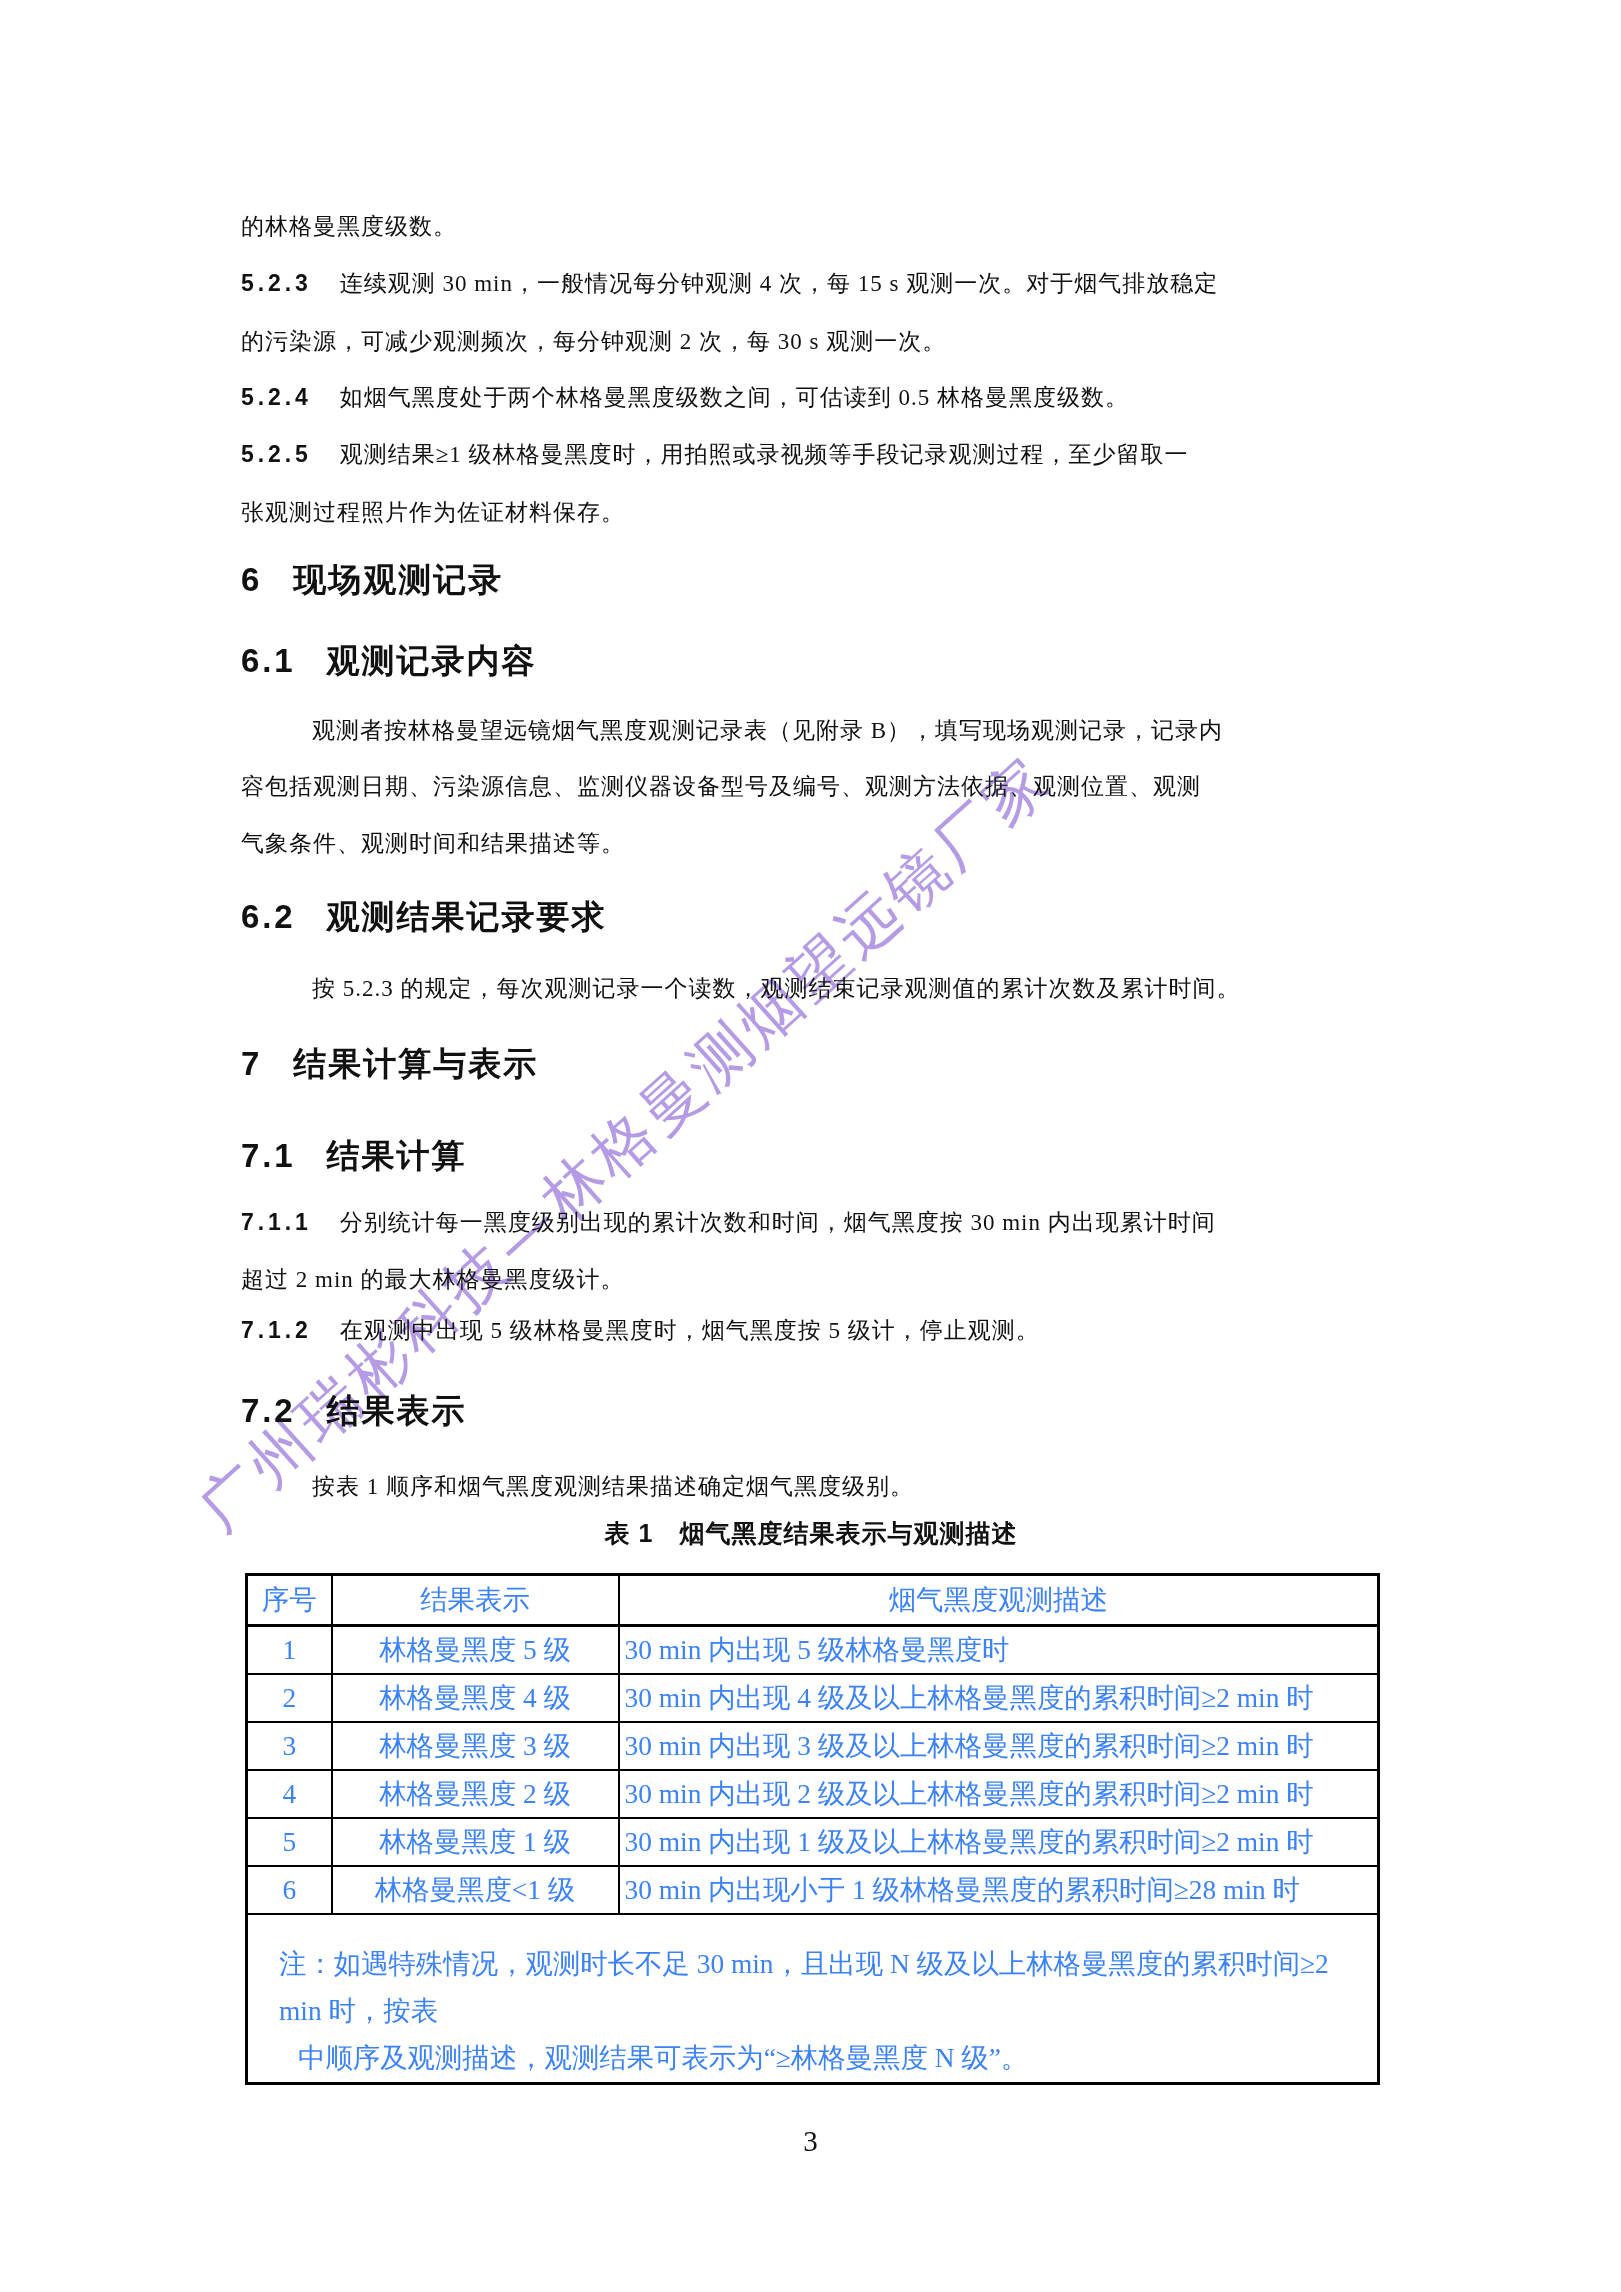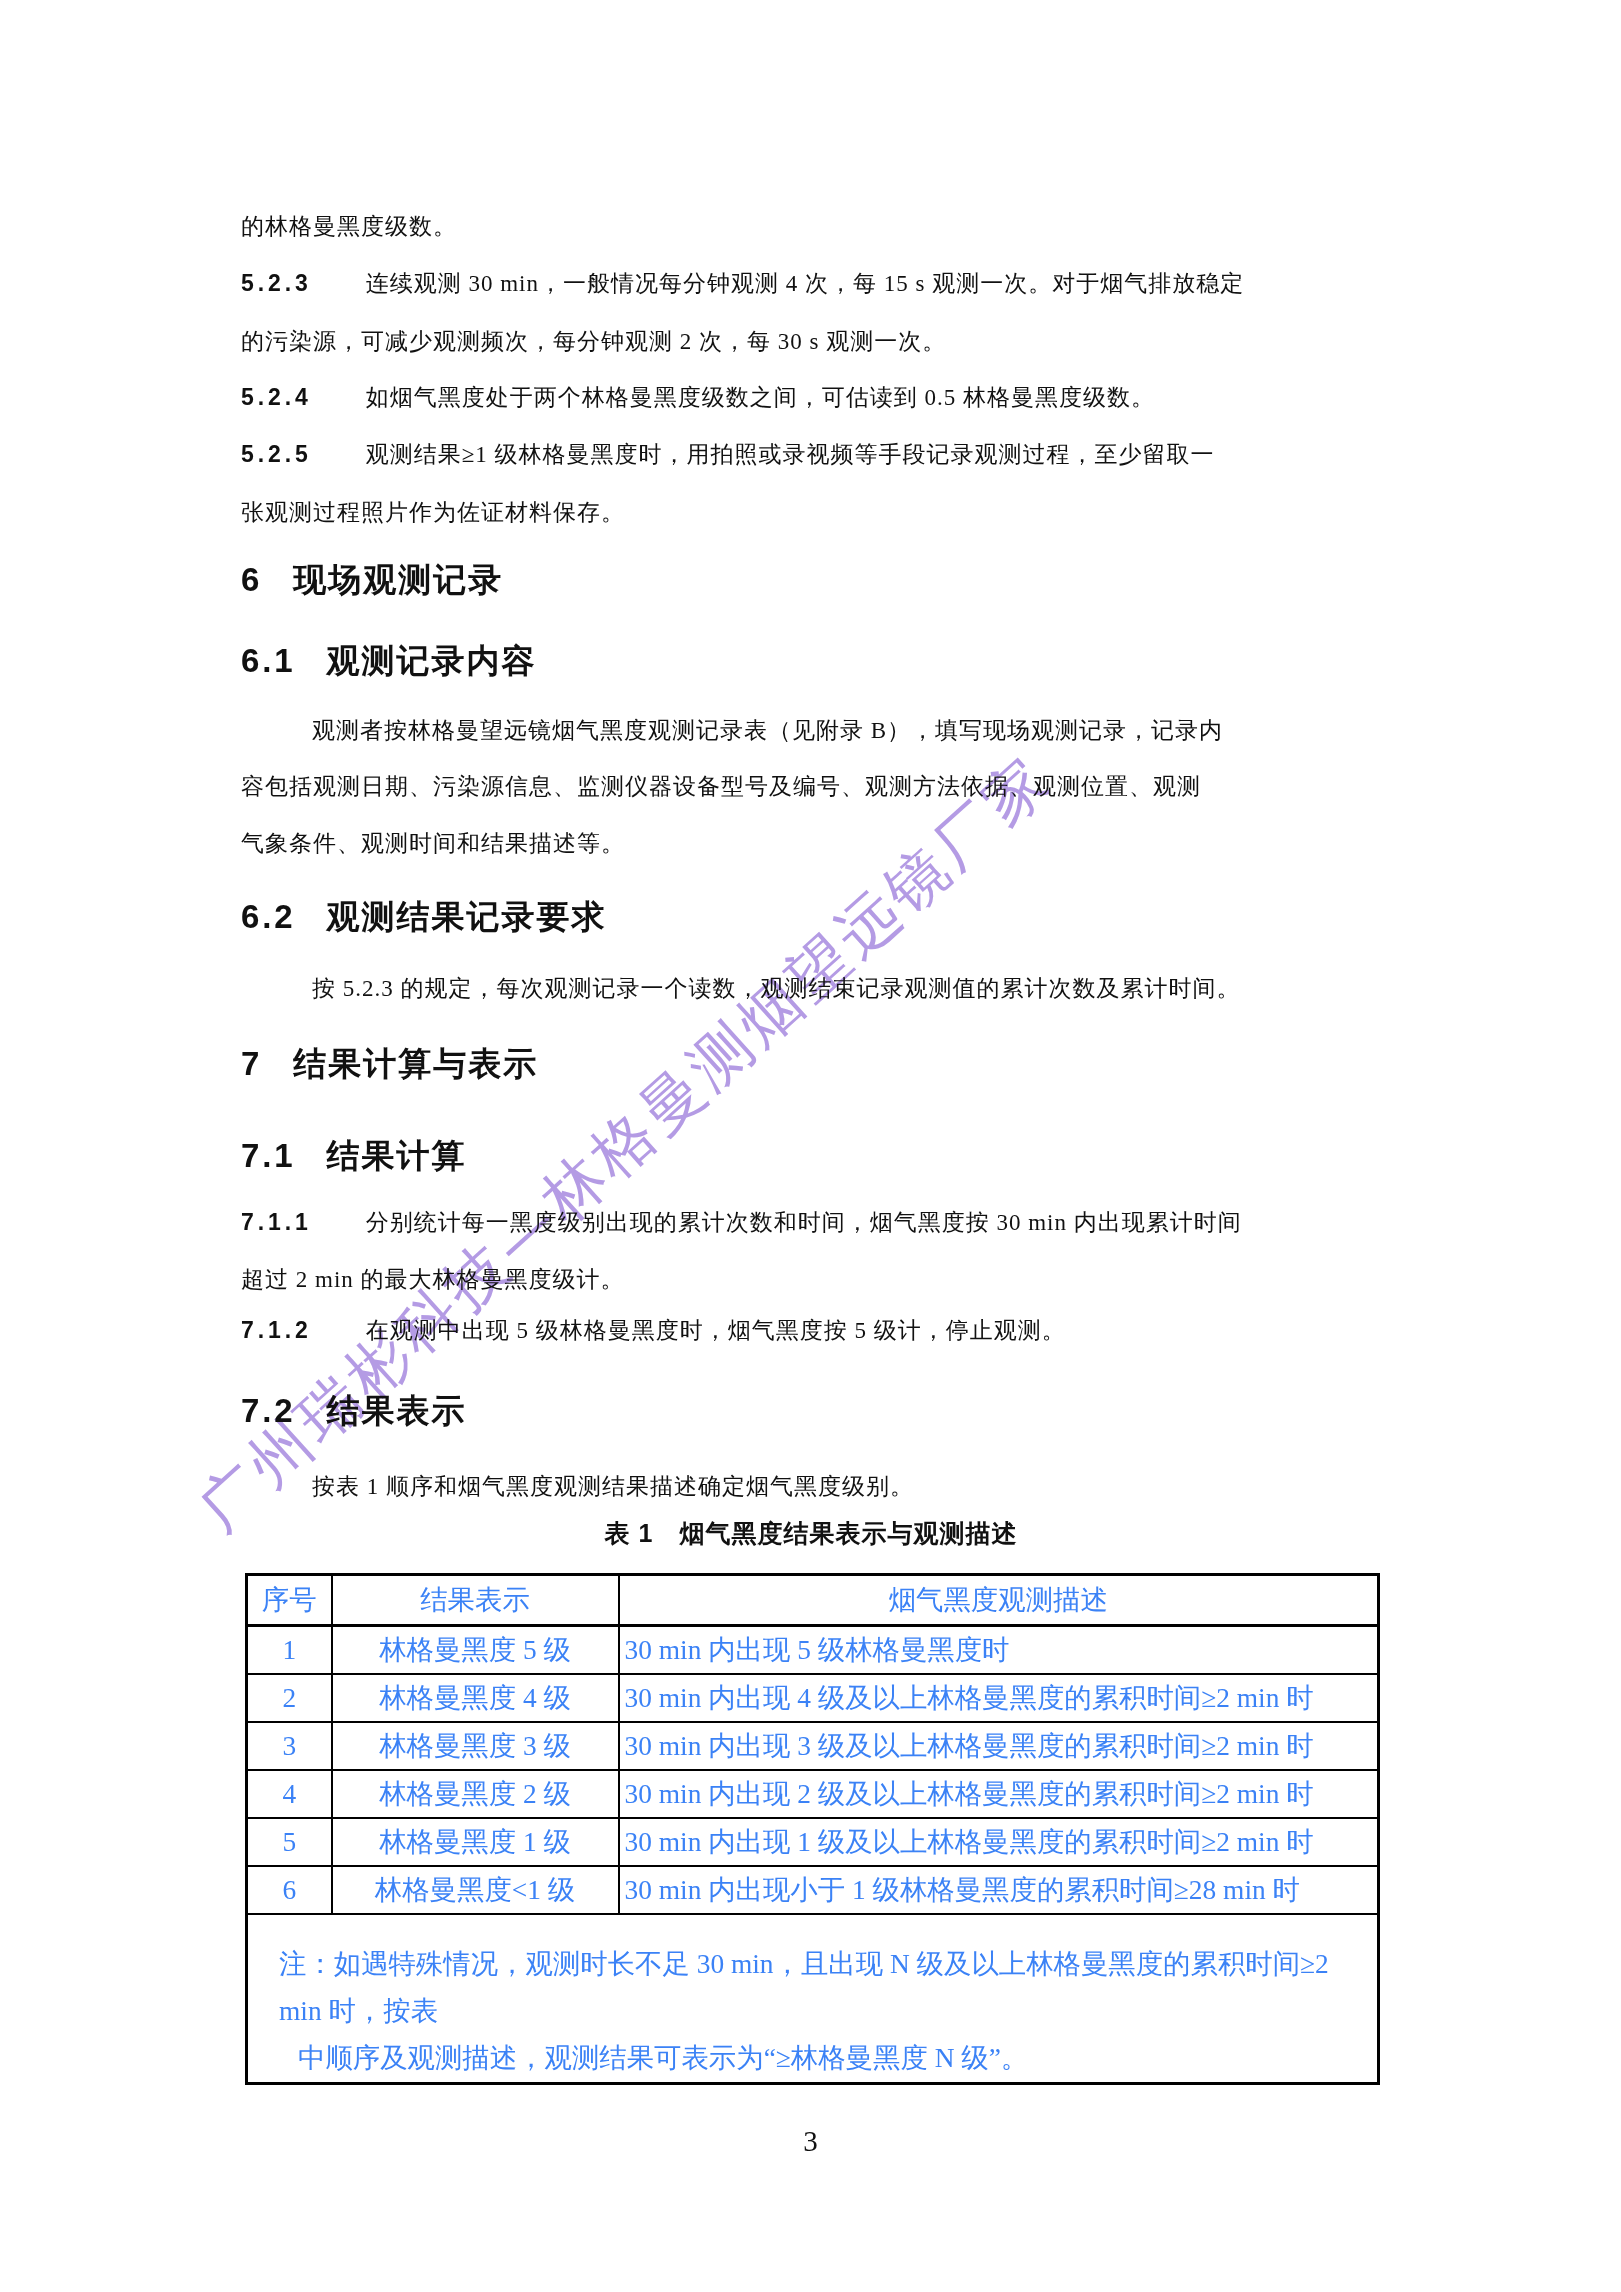--- a/index.html
+++ b/index.html
@@ -15,21 +15,21 @@
     position:absolute;
     white-space:nowrap;
     font-size:23px;
     line-height:41px;
     letter-spacing:1px;
   }
   .clause-num{
     font-family:"Liberation Sans","DejaVu Sans",sans-serif;
     font-weight:700;
     letter-spacing:3.9px;
-    margin-right:54px;
+    margin-right:28px;
   }
   .heading{
     font-family:"Liberation Sans","DejaVu Sans",sans-serif;
     font-weight:700;
     font-size:33px;
     letter-spacing:2px;
   }
   .heading .clause-num{letter-spacing:2.9px;margin-right:31px;}
   .tbl-title{
     position:absolute;

